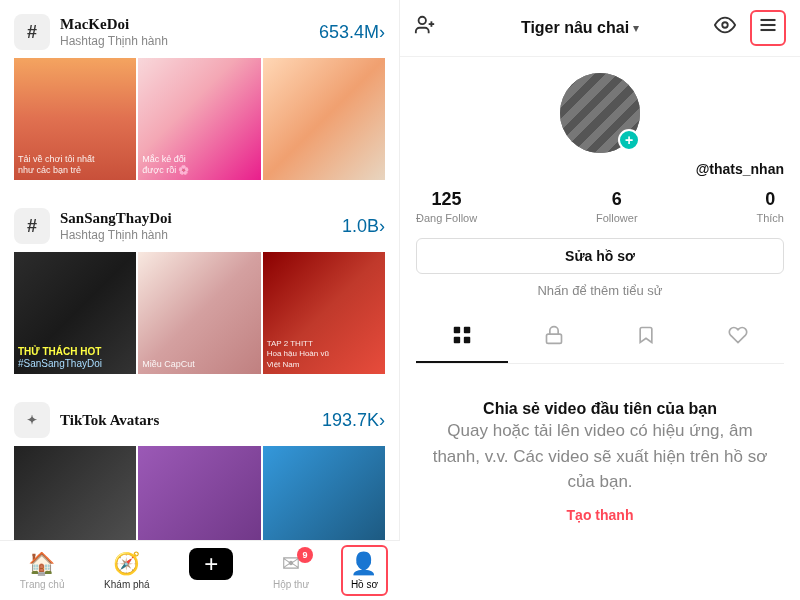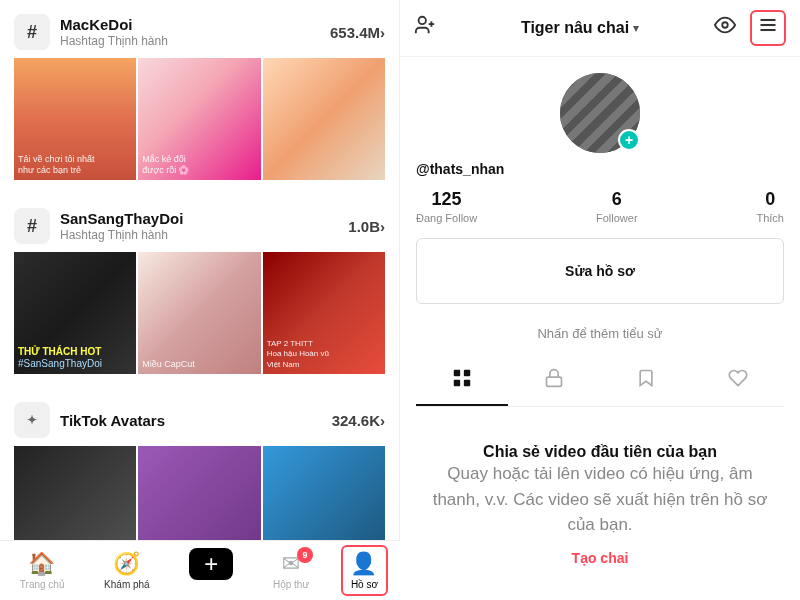--- a/index.html
+++ b/index.html
@@ -56,32 +56,33 @@
     }
 
     .hashtag-info {
       flex: 1;
     }
 
     .hashtag-title {
       font-size: 15px;
       font-weight: 600;
       color: #111;
+      font-family: Liberation Serif, serif;
     }
 
     .hashtag-subtitle {
       font-size: 12px;
       color: #888;
       margin-top: 1px;
     }
 
     .hashtag-count {
-      font-size: 15px;
-      color: #404040;
-      font-weight: 700;
+      font-size: 18px;
+      color: #0369a1;
+      font-weight: 400;
     }
 
     .image-grid {
       display: grid;
       grid-template-columns: repeat(3, 1fr);
       gap: 2px;
       margin-bottom: 14px;
     }
 
     .image-cell {
@@ -313,21 +314,21 @@
       border: 2px solid #fff;
       display: flex;
       align-items: center;
       justify-content: center;
       font-size: 14px;
       color: #fff;
       font-weight: bold;
     }
 
     .username {
-      text-align: left;
+      text-align: right;
       font-size: 14px;
       font-weight: 600;
       color: #111;
       margin-bottom: 12px;
     }
 
     .stats-row {
       display: flex;
       justify-content: space-between;
       gap: 24px;
@@ -348,30 +349,30 @@
 
     .stat-label {
       font-size: 11px;
       color: #888;
       margin-top: 2px;
     }
 
     .edit-btn {
       display: block;
       width: 100%;
-      padding: 24px;
+      padding: 9px;
       border: 1.5px solid #ddd;
       border-radius: 6px;
       background: #fff;
       font-size: 14px;
       font-weight: 600;
       color: #111;
       text-align: center;
       cursor: pointer;
-      margin-bottom: 22px;
+      margin-bottom: 9px;
     }
 
     .bio-hint {
       text-align: center;
       font-size: 13px;
       color: #888;
       margin-bottom: 16px;
     }
 
     
@@ -494,21 +495,21 @@
         </div>
       </div>
     </div>
 
     <div class="hashtag-section">
       <div class="hashtag-header">
         <div class="hashtag-icon" style="font-size:12px;color:#666;">✦</div>
         <div class="hashtag-info">
           <div class="hashtag-title">TikTok Avatars</div>
         </div>
-        <div class="hashtag-count">324.6K›</div>
+        <div class="hashtag-count">193.7K›</div>
       </div>
       <div class="image-grid">
         <div class="image-cell" style="background:linear-gradient(135deg,#222,#555);">
           <div style="position:absolute;bottom:2px;left:2px;right:2px;text-align:center;font-size:10px;color:#fff;">TikTok</div>
         </div>
         <div class="image-cell" style="background:linear-gradient(135deg,#9b59b6,#6c3483);"></div>
         <div class="image-cell" style="background:linear-gradient(135deg,#3498db,#1a5276);"></div>
       </div>
     </div>
 
@@ -637,18 +638,18 @@
           <svg width="20" height="20" viewBox="0 0 24 24" fill="none" stroke="currentColor" stroke-width="2">
             <path d="M20.84 4.61a5.5 5.5 0 0 0-7.78 0L12 5.67l-1.06-1.06a5.5 5.5 0 0 0-7.78 7.78l1.06 1.06L12 21.23l7.78-7.78 1.06-1.06a5.5 5.5 0 0 0 0-7.78z"></path>
           </svg>
         </span>
       </div>
     </div>
 
     <div class="empty-state">
       <div class="empty-title">Chia sẻ video đầu tiên của bạn</div>
       <div class="empty-desc">Quay hoặc tải lên video có hiệu ứng, âm thanh, v.v. Các video sẽ xuất hiện trên hồ sơ của bạn.</div>
-      <div class="create-video-btn">Tạo chai</div>
+      <div class="create-video-btn">Tạo thanh</div>
     </div>
 
 
   </div>
 </div>
 
 </body></html>

